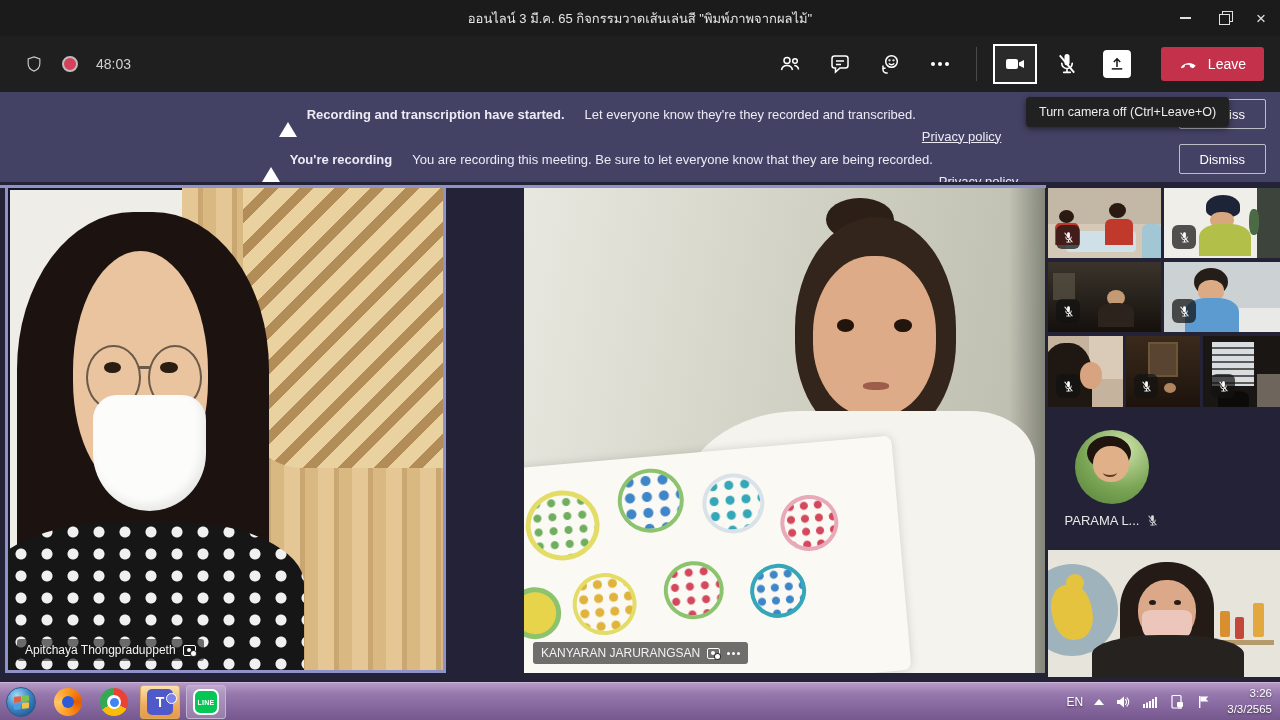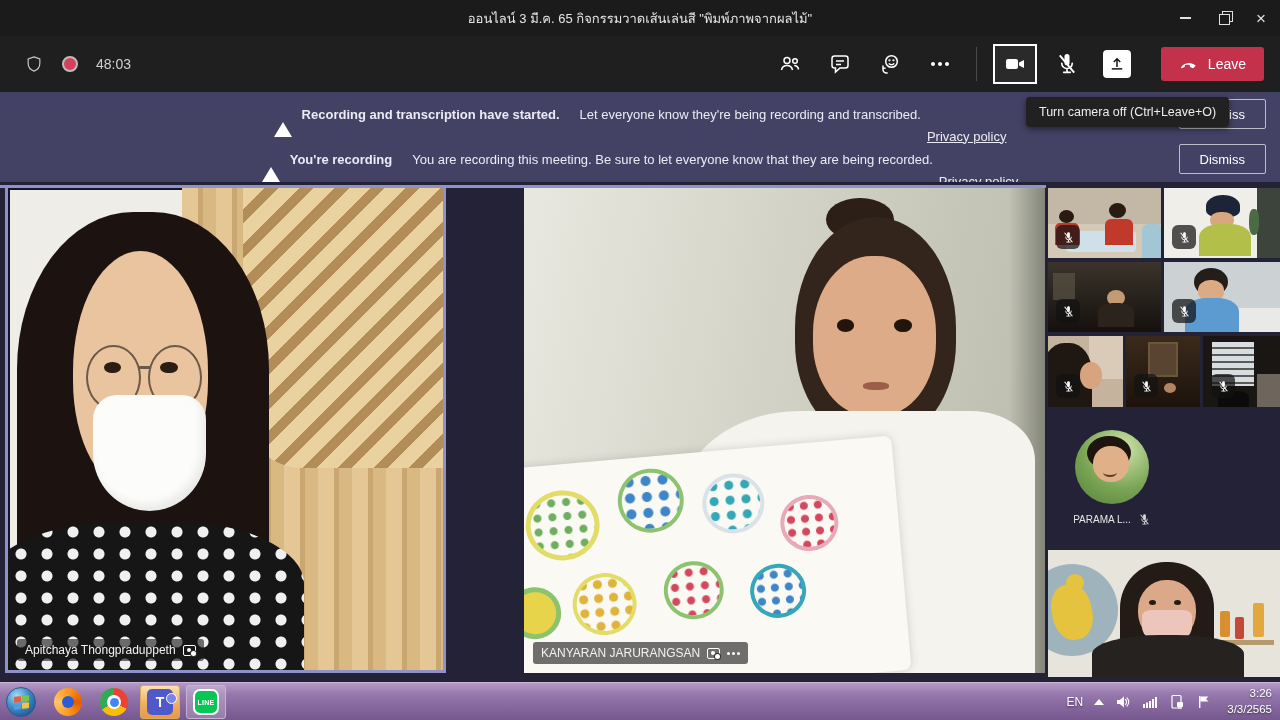--- a/index.html
+++ b/index.html
@@ -105,21 +105,21 @@
   
   .avatar-card { position:absolute; width:100px; text-align:center; }
   .av-circle { width:74px; height:74px; border-radius:50%; margin:0 auto; position:relative; overflow:hidden; }
   .av1 { background:radial-gradient(circle at 65% 25%,#cfe4ad 0%,#7aa554 55%,#55803a 100%); }
   .av2 { background:#ebe8e1; }
   .av-hair { position:absolute; border-radius:50%; background:#20150e; }
   .av-face { position:absolute; border-radius:48%; background:#e0b088; }
   .av-smile { position:absolute; border:2px solid #5e3b28; border-top:none; border-left:none; border-right:none; border-radius:50%; }
   .av-shirt { position:absolute; background:#d7e8c0; border-radius:50% 50% 0 0; }
   .av-name-row { margin-top:9px; display:flex; align-items:center; justify-content:center; gap:7px; }
-  .av-name { color:#e8e8e8; font-size:10px; }
+  .av-name { color:#e8e8e8; font-size:13px; }
 
   
   .tile-bottom { left:1048px; top:368px; width:232px; height:127px; background:#e7e4db; }
 
   
   .taskbar { position:absolute; top:682px; left:0; width:1280px; height:38px;
     background:linear-gradient(180deg,#b79ac6 0%,#9678ad 30%,#83659c 70%,#75588d 100%); border-top:1px solid #c9b4d6; }
   .task-left { position:absolute; left:6px; top:0; height:38px; display:flex; align-items:center; gap:6px; }
   .orb { width:30px; height:30px; border-radius:50%; background:radial-gradient(circle at 35% 28%,#a5dcf2 0%,#3f89c8 45%,#14427e 100%); position:relative; border:1px solid #2a5a8c; margin-right:6px; }
   .orb-flag { position:absolute; left:7px; top:8px; width:15px; height:13px; display:grid; grid-template-columns:1fr 1fr; grid-template-rows:1fr 1fr; gap:1px; transform:skewY(-6deg); }
@@ -228,21 +228,21 @@
           </svg>
         <span>Leave</span>
       </div>
     </div>
   </div>
 
   <div class="banners">
     <div class="banner-row">
       <span class="warn-tri"><span class="tri"></span><span class="excl">!</span></span>
       <span class="banner-title">Recording and transcription have started.</span>
-      <span>Let everyone know they're being recording and transcribed.</span>
+      <span>Let everyone know they're they recorded and transcribed.</span>
       <a class="banner-link">Privacy policy</a>
       <div class="dismiss-btn">Dismiss</div>
     </div>
     <div class="banner-row">
       <span class="warn-tri"><span class="tri"></span><span class="excl">!</span></span>
       <span class="banner-title">You're recording</span>
       <span>You are recording this meeting. Be sure to let everyone know that they are being recorded.</span>
       <a class="banner-link">Privacy policy</a>
       <div class="dismiss-btn">Dismiss</div>
     </div>

